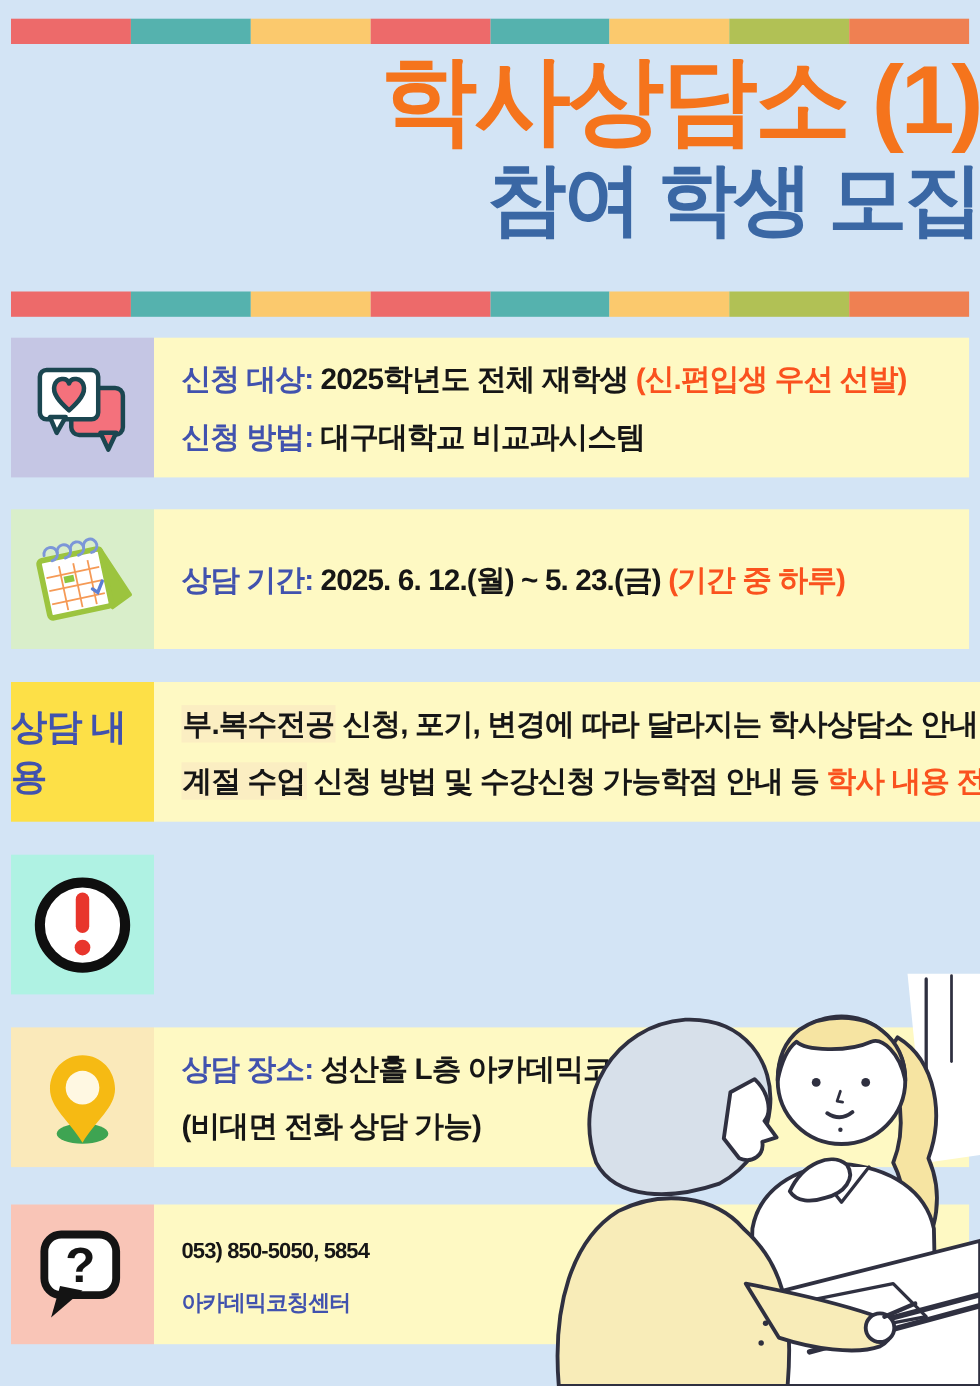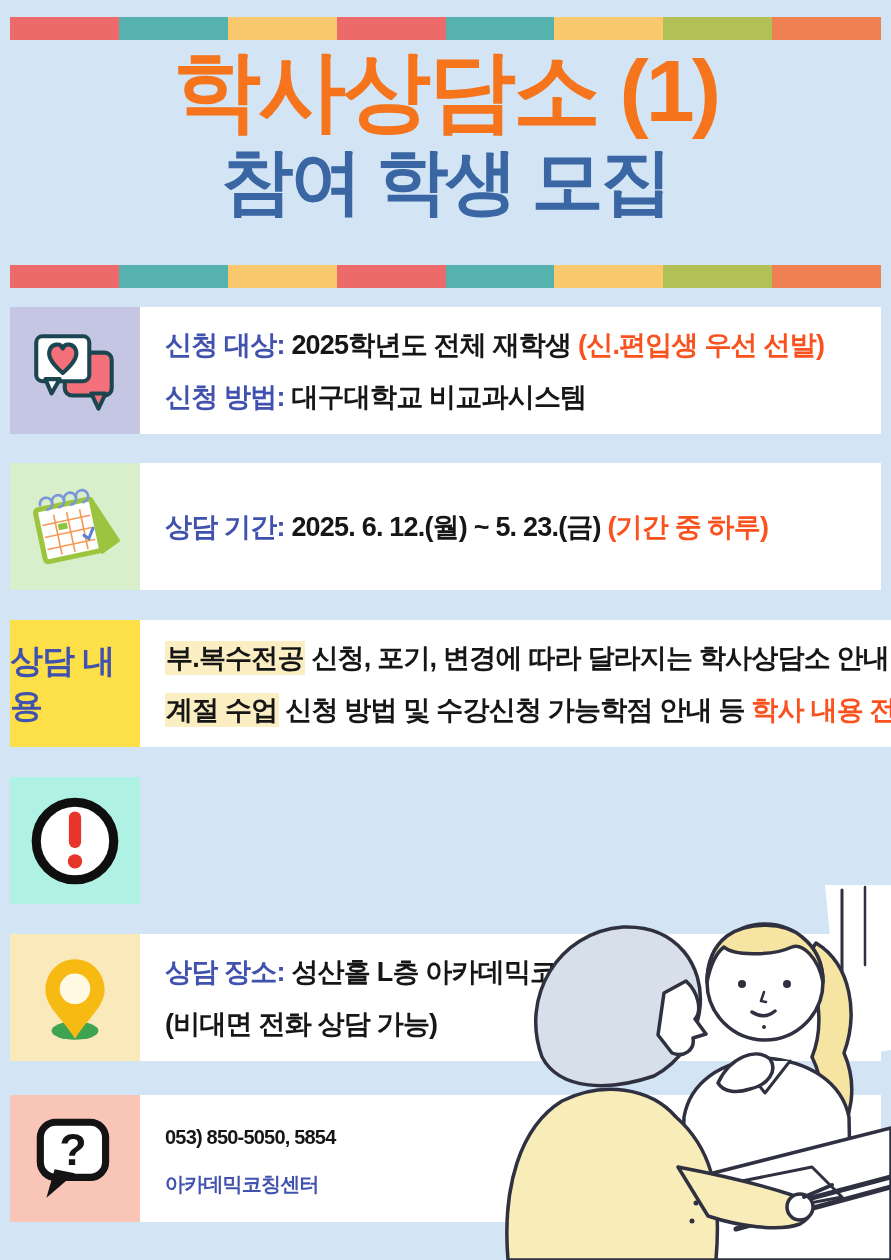--- a/index.html
+++ b/index.html
@@ -6,30 +6,30 @@
   body{
     width:891px;height:1260px;position:relative;overflow:hidden;
     background:var(--page_bg,#D3E4F5);
     font-family:"Liberation Sans","DejaVu Sans",sans-serif;
   }
   .stripe-bar{position:absolute;left:10px;width:871px;height:23px;display:flex;}
   .stripe-bar .seg{flex:1;}
   #stripe-top{top:17px;}
   #stripe-mid{top:265px;}
 
-  .title-block{position:absolute;top:42px;left:0;width:100%;text-align:center;line-height:1.12;}
+  .title-block{position:absolute;top:42px;left:0;width:100%;text-align:right;line-height:1.12;}
   .title-line{margin:0;font-weight:800;letter-spacing:-3px;}
   .title-line.l1{font-size:88px;color:var(--title_orange,#F5741C);}
   .title-line.l2{font-size:72px;color:var(--title_blue,#3A67A4);}
 
   .section{position:absolute;left:10px;width:871px;height:127px;display:flex;}
   .icon-box{width:130px;flex:0 0 130px;display:flex;align-items:center;justify-content:center;}
   .icon-box svg{width:102px;height:102px;}
   .icon-label-text{font-size:33px;font-weight:800;color:var(--label_blue,#4152AE);letter-spacing:-1px;}
-  .content-box{flex:1;background:#ffffff;display:flex;flex-direction:column;justify-content:center;gap:16px;padding-left:25px;}
+  .content-box{flex:1;background:#fef9c3;display:flex;flex-direction:column;justify-content:center;gap:16px;padding-left:25px;}
   .line{font-size:27px;font-weight:800;letter-spacing:-0.8px;white-space:nowrap;}
   .s-label{color:var(--label_blue,#4152AE);}
   .s-black{color:var(--text_black,#161616);}
   .s-orange{color:var(--accent_orange,#FA521E);}
   .s-hl{background:var(--highlight,#FBEEC2);padding:2px 1px;}
   .s-big{font-size:20px;}
 
   #sec-target{top:307px;}
   #sec-period{top:463px;}
   #sec-content{top:620px;}

